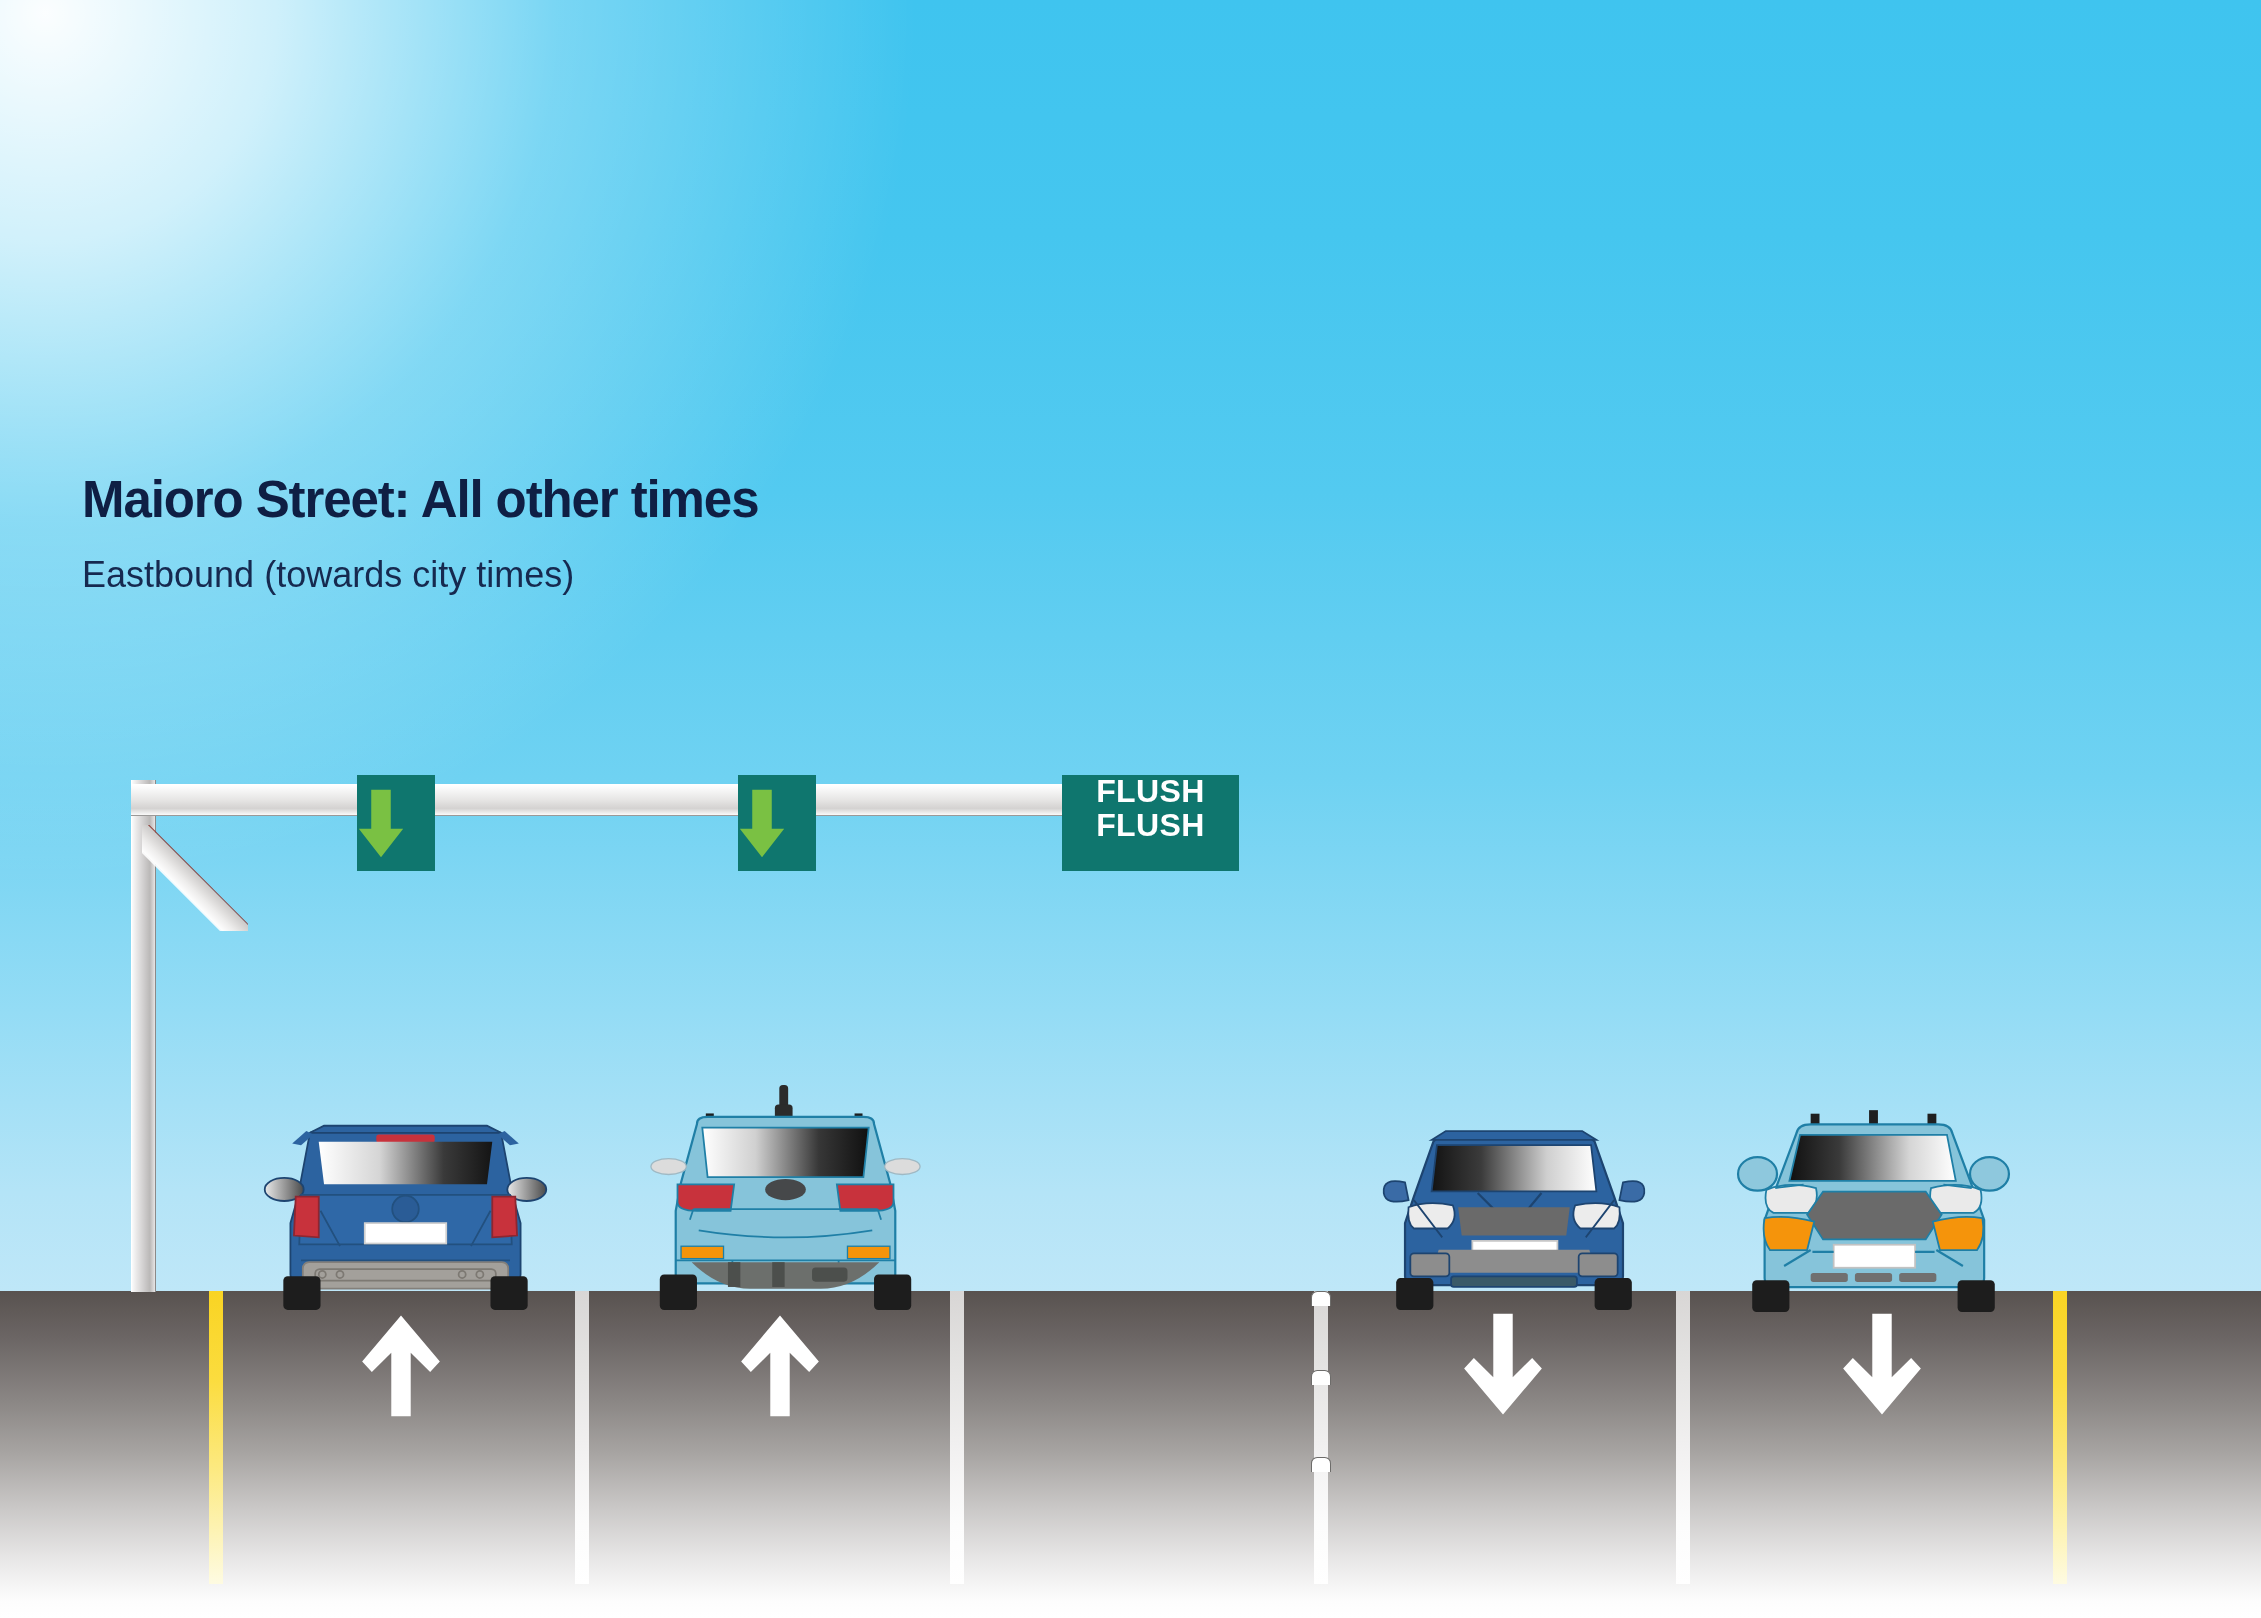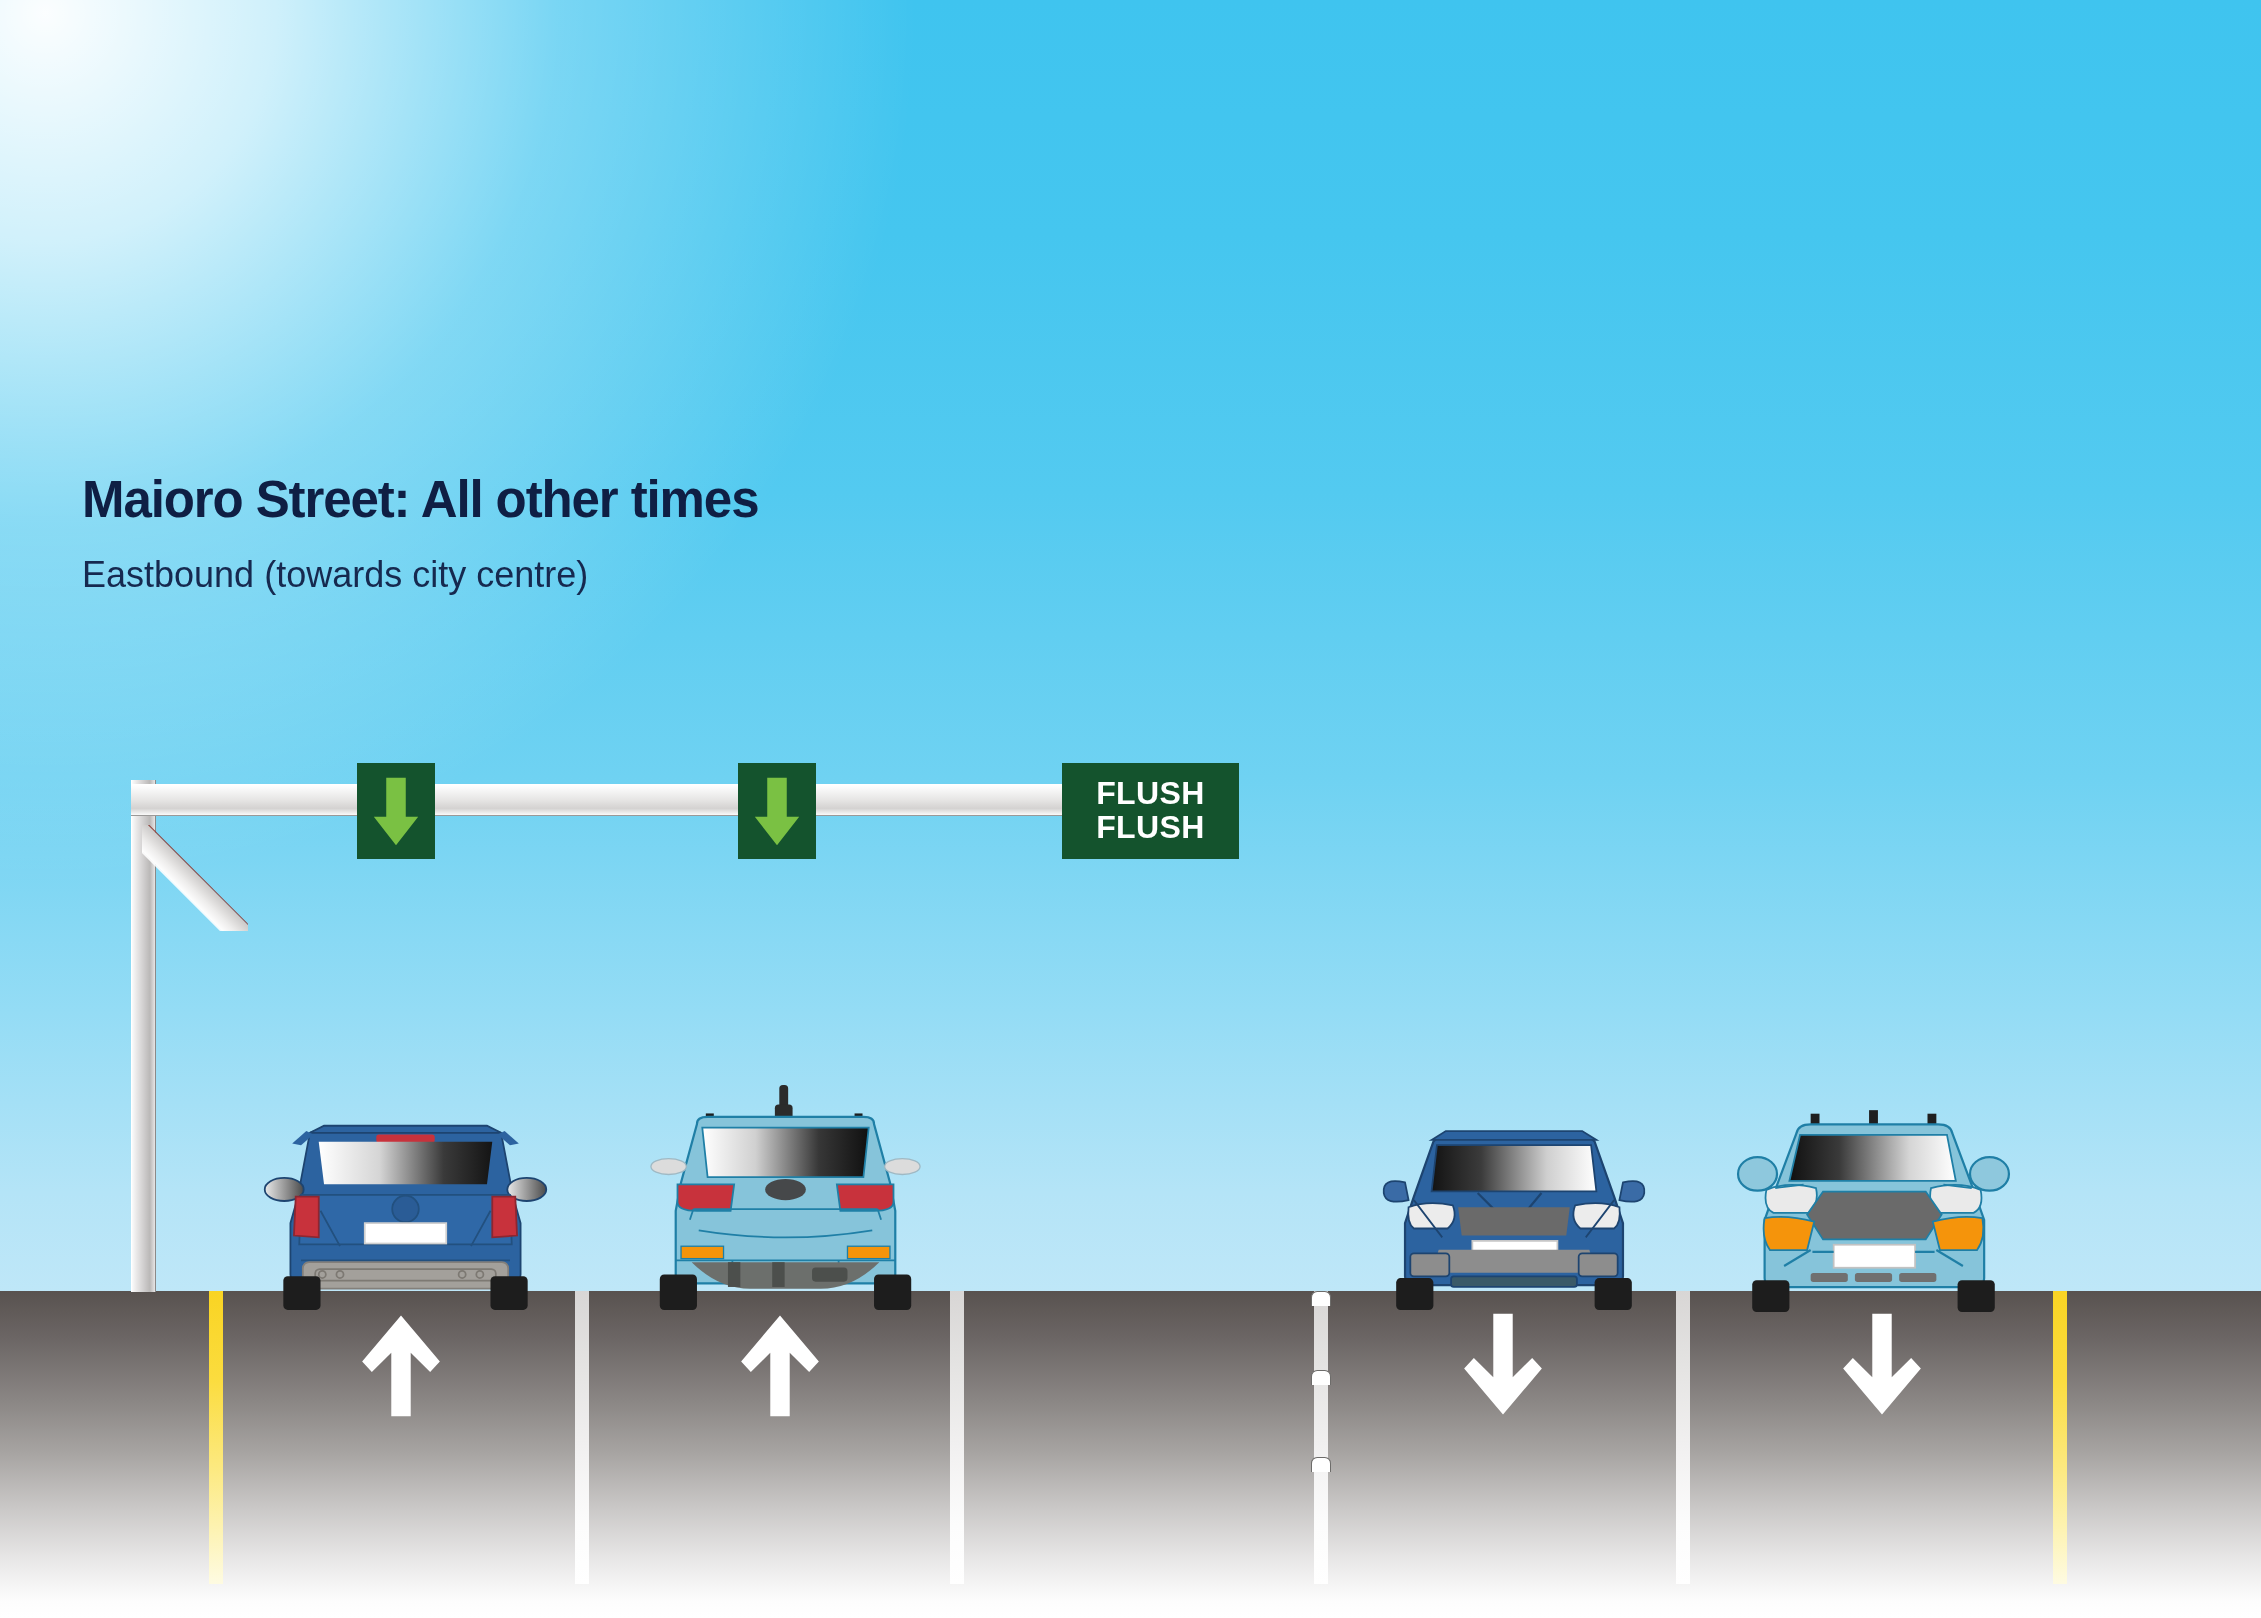--- a/index.html
+++ b/index.html
@@ -74,22 +74,22 @@
     width:23px; height:168px;
     background:linear-gradient(90deg,#ffffff 0%,#eeedec 40%,#cbc9c8 100%);
     border-left:1.8px solid #fff; border-right:1.8px solid #90403a;
     transform:rotate(-45deg);
     transform-origin:top left;
   }
 
   
   .sign {
     position:absolute;
-    background:#14532d;
-    display:flex; align-items:center; justify-content:center;
+    background:#0f766e;
+    display:flex; align-items:center; margin-top:12px;
   }
   .sign-arrow { width:78px; height:96px; top:763px; }
   .sign-arrow svg { width:48px; height:71px; display:block; }
   .sign-text {
     width:177px; height:96px; top:763px;
     flex-direction:column;
     color:#ffffff;
     font-weight:bold;
     font-size:32px;
     line-height:1.06;
@@ -119,21 +119,21 @@
   .car svg { display:block; width:100%; height:100%; }
 </style>
 </head>
 <body>
 
 <div id="stage">
 
   <div class="sky"></div>
 
   <div class="title">Maioro Street: All other times</div>
-  <div class="subtitle">Eastbound (towards city centre)</div>
+  <div class="subtitle">Eastbound (towards city times)</div>
 
   <div class="road"></div>
 
   <div class="lane-line yellow" style="left:209px;"></div>
   <div class="lane-line" style="left:575px;"></div>
   <div class="lane-line" style="left:950px;"></div>
   <div class="lane-line" style="left:1314px;"></div>
   <div class="lane-line" style="left:1676px;"></div>
   <div class="lane-line yellow" style="left:2053px;"></div>
 

